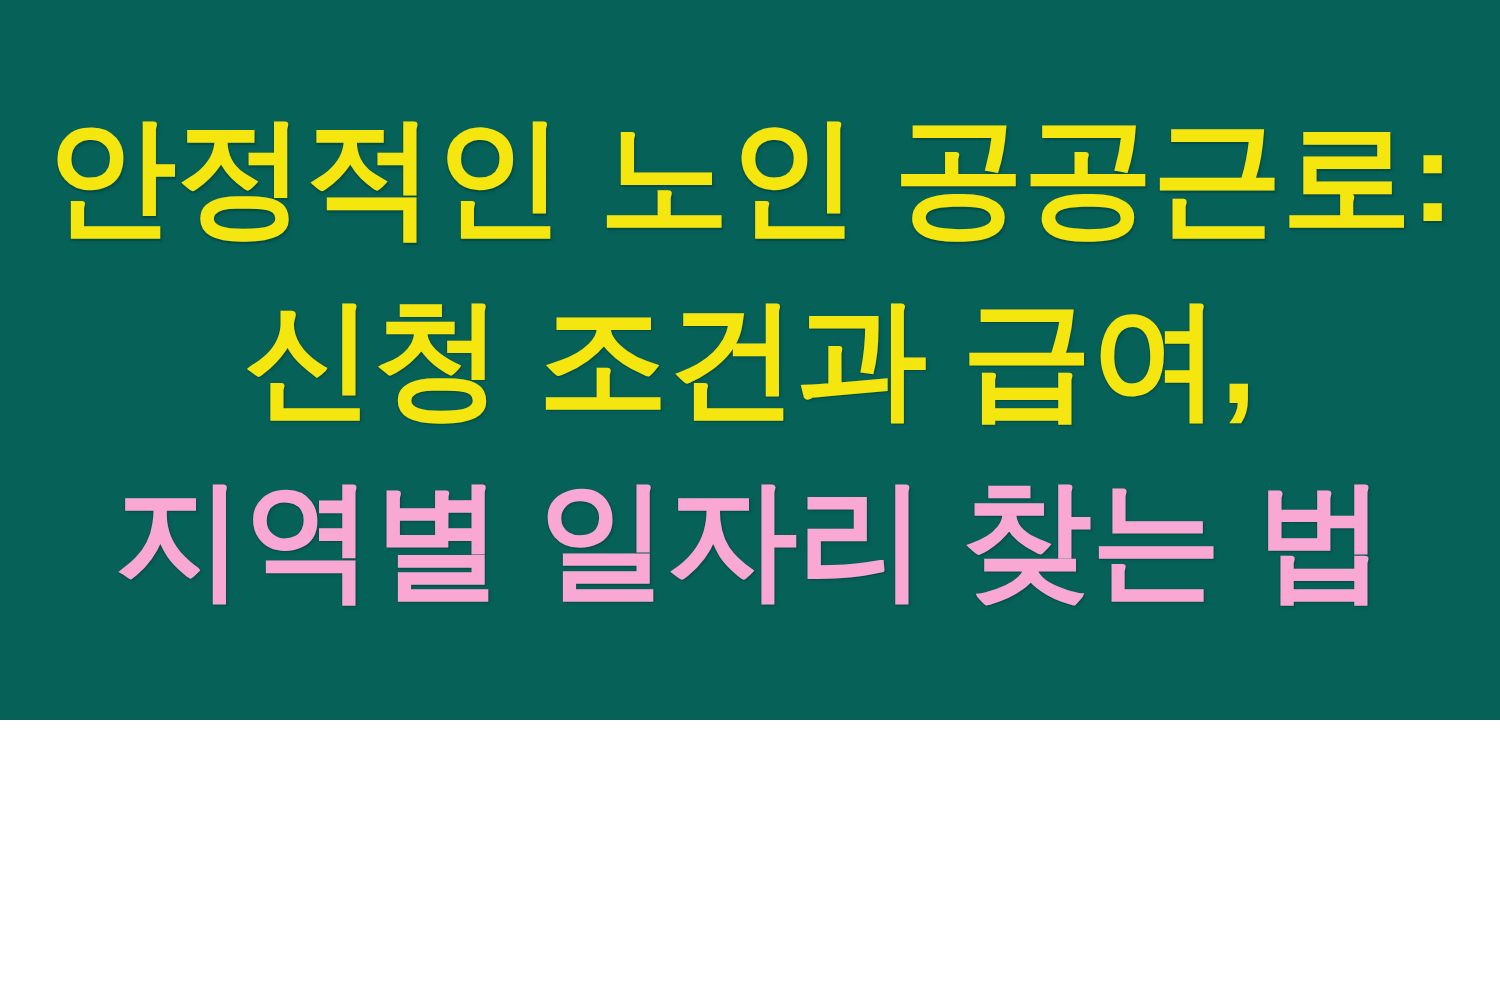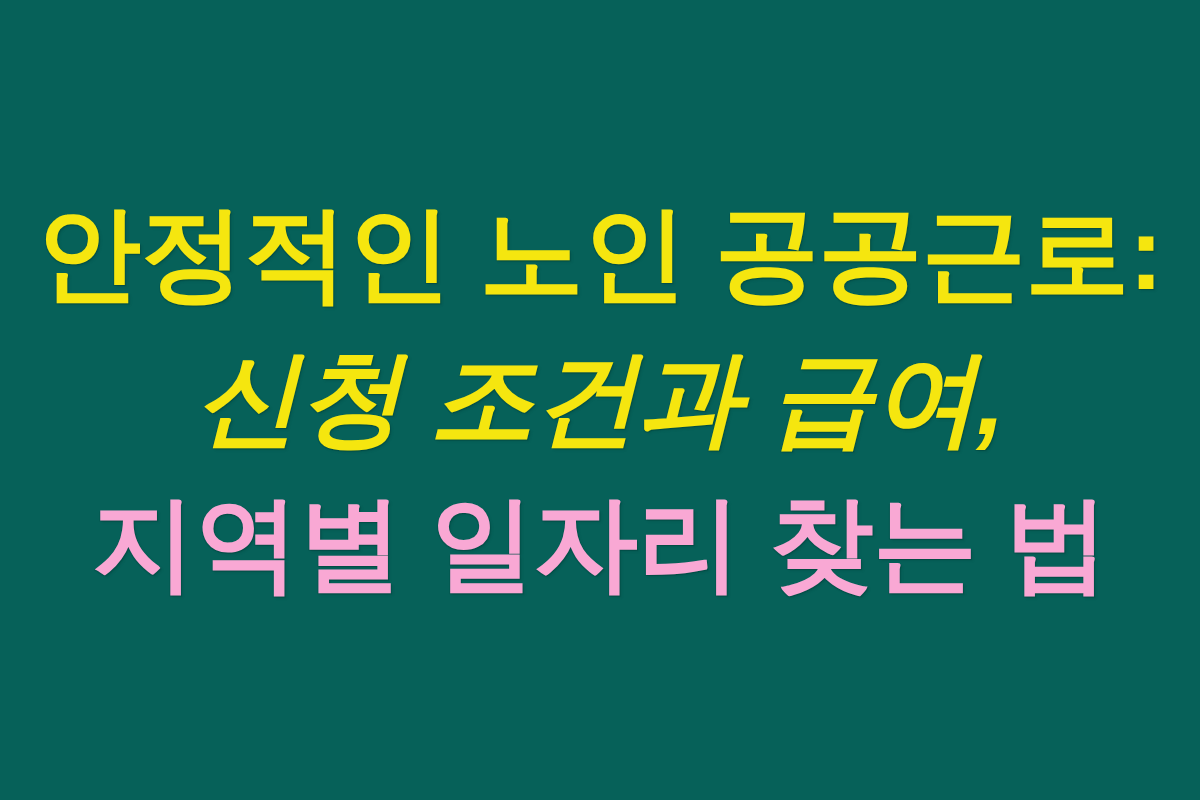--- a/index.html
+++ b/index.html
@@ -11,21 +11,21 @@
   body {
     width: 1200px;
     height: 800px;
     overflow: hidden;
     font-family: "Liberation Sans", "DejaVu Sans", sans-serif;
   }
 
   #banner {
     position: relative;
     width: 1200px;
-    height: 800px;
+    height: 576px;
     box-sizing: border-box;
     display: flex;
     flex-direction: column;
     align-items: flex-end;
     justify-content: center;
     background: #066159;
   }
 
   #title-block {
     width: 100%;
@@ -48,21 +48,21 @@
     text-rendering: geometricPrecision;
     
     text-shadow:
        1px  1px 0 rgba(3, 72, 66, 0.55),
       -1px  1px 0 rgba(3, 72, 66, 0.35),
        2px  2px 2px rgba(3, 72, 66, 0.30);
   }
 
   
   .title-line.line-1 { font-size: 104px; }
-  .title-line.line-2 { font-size: 104px; font-style: italic; }
+  .title-line.line-2 { font-size: 104px; }
   .title-line.line-3 { font-size: 104px; }
 </style>
 </head>
 <body>
 
 <div id="banner" style="background: rgb(6, 97, 89);">
 
   <div id="title-block">
     <span class="title-line line-1" style="color: rgb(245, 230, 15);">안정적인 노인 공공근로:</span>
     <span class="title-line line-2" style="color: rgb(245, 230, 15);">신청 조건과 급여,</span>

